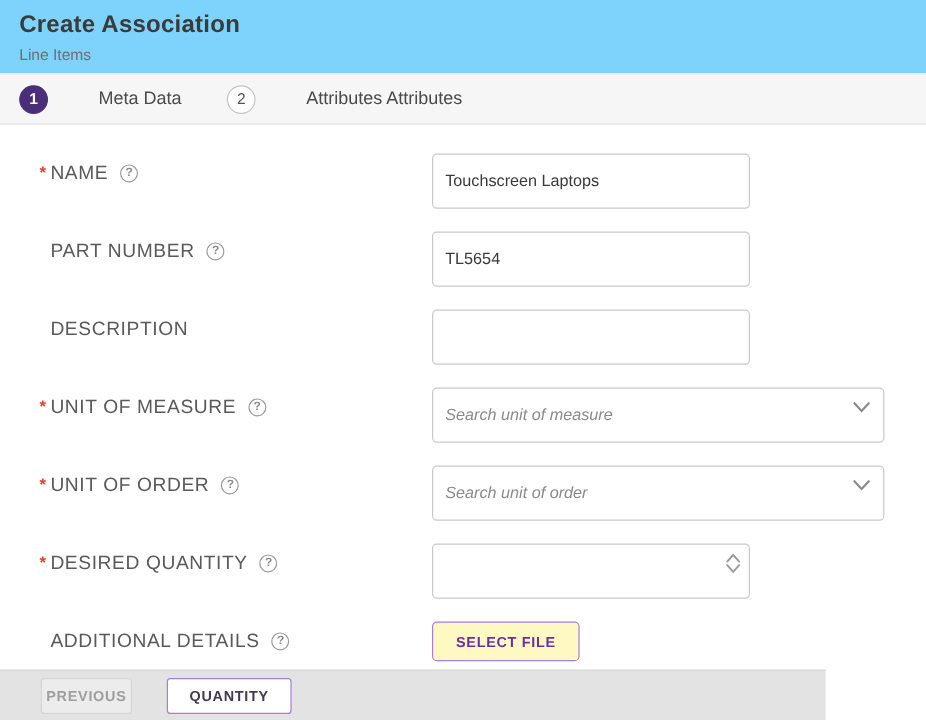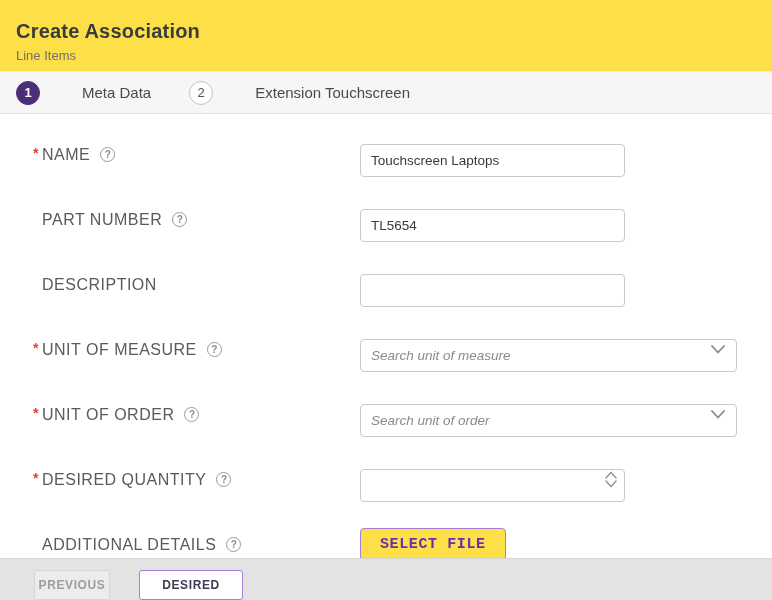--- a/index.html
+++ b/index.html
@@ -6,21 +6,21 @@
   html, body { width: 772px; height: 600px; }
   body {
     font-family: "Liberation Sans", "DejaVu Sans", sans-serif;
     background: #ffffff;
     color: #3c3c3c;
     overflow: hidden;
     position: relative;
   }
 
   
-  .header { padding: 20px 16px 8px 16px; background: #fde047; }
+  .header { padding: 10px 16px 8px 16px; background: #7dd3fc; }
   .page-title { font-size: 20px; font-weight: 700; color: #3b3b3b; letter-spacing: 0.2px; }
   .page-subtitle { font-size: 13px; color: #6f6f6f; margin-top: 5px; }
 
   
   .stepper {
     height: 43px;
     background: #f6f6f6;
     border-top: 1px solid #e9e9e9;
     border-bottom: 1px solid #e2e2e2;
     display: flex;
@@ -70,21 +70,21 @@
     border: 1px solid #9a9a9a;
     border-radius: 50%;
     color: #8a8a8a;
     font-size: 10px; font-weight: 700;
     display: inline-flex; align-items: center; justify-content: center;
     cursor: pointer;
     flex: 0 0 auto;
   }
   .control { position: relative; display: flex; align-items: center; }
   .text-input, .select-input, .number-input {
-    height: 33px;
+    height: 46px;
     border: 1px solid #c9c9c9;
     border-radius: 4px;
     font-family: "Liberation Sans", sans-serif;
     font-size: 13.5px;
     color: #3a3a3a;
     padding: 0 10px;
     background: #ffffff;
     outline: none;
     margin-top: 12px;
   }
@@ -101,40 +101,40 @@
   .spinner {
     position: absolute;
     right: 8px;
     display: flex; flex-direction: column; gap: 1px;
     cursor: pointer;
   }
   .spinner svg { display: block; }
   .select-file-btn {
     height: 33px;
     padding: 0 19px;
-    background: #fde047;
+    background: #fef9c3;
     border: 1px solid #a87fd6;
     border-radius: 4px;
     color: #6a30ac;
-    font-family: Liberation Mono, monospace;
-    font-size: 15px;
+    font-family: Liberation Sans, sans-serif;
+    font-size: 12px;
     font-weight: 700;
     letter-spacing: 0.6px;
     cursor: pointer;
   }
 
   
   .footer {
     position: absolute;
     left: 0; bottom: 0;
-    width: 772px; height: 42px;
+    width: 688px; height: 42px;
     background: #e3e3e3;
     border-top: 1px solid #d7d7d7;
     display: flex;
-    align-items: flex-end;
+    align-items: center;
     padding-left: 34px;
   }
   .footer button {
     height: 30px;
     border-radius: 3px;
     font-family: "Liberation Sans", sans-serif;
     font-size: 12px;
     font-weight: 700;
     letter-spacing: 0.6px;
     cursor: pointer;
@@ -169,21 +169,21 @@
   <div class="page-subtitle">Line Items</div>
 </div>
 
 <div class="stepper">
   <div class="step">
     <div class="step-circle active">1</div>
     <div class="step-label">Meta Data</div>
   </div>
   <div class="step">
     <div class="step-circle inactive">2</div>
-    <div class="step-label">Extension Touchscreen</div>
+    <div class="step-label">Attributes Attributes</div>
   </div>
 </div>
 
 <div class="form-area">
 
   <div class="form-row">
     <div class="label-wrap">
       <span class="asterisk">*</span>
       <span class="field-label">NAME</span>
       <span class="help-icon">?</span>
@@ -274,14 +274,14 @@
     </div>
     <div class="control">
       <button class="select-file-btn">SELECT FILE</button>
     </div>
   </div>
 
 </div>
 
 <div class="footer">
   <button class="btn-previous" disabled="">PREVIOUS</button>
-  <button class="btn-discard">DESIRED</button>
+  <button class="btn-discard">QUANTITY</button>
 </div>
 
 </body></html>

